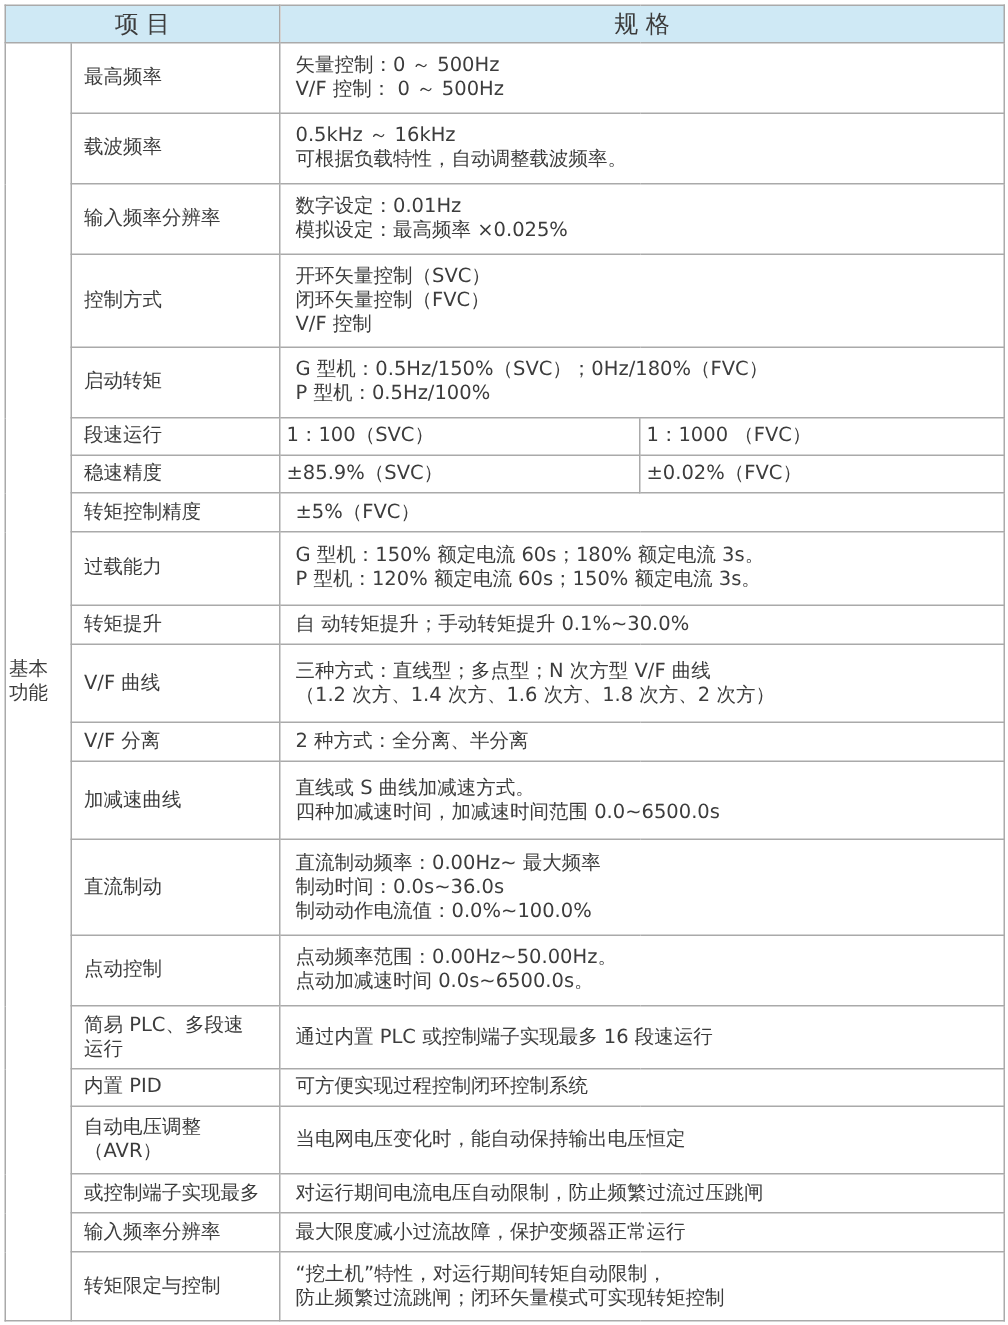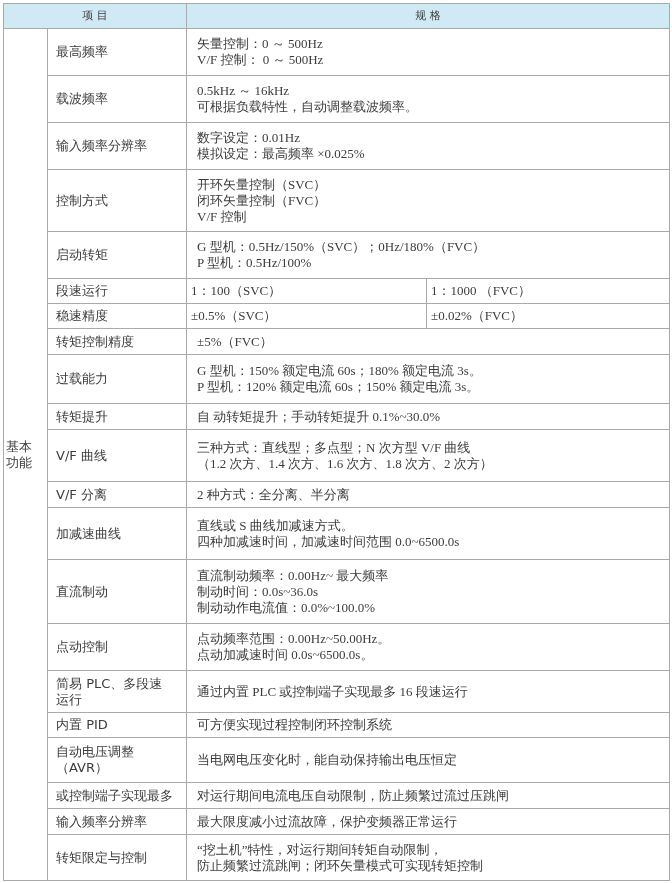--- a/index.html
+++ b/index.html
@@ -20,35 +20,34 @@
   td,th{
     border:1px solid #aaaaaa;
     vertical-align:middle;
     white-space:pre-line;
     overflow:hidden;
   }
   th.head{
     background:#cfe9f5;
     font-weight:normal;
     text-align:center;
-    font-size:11px;
+    font-size:16px;
     padding:4px 0;
   }
   td.group{
     text-align:left;
     padding:0 2px;
   }
   td.label{
     text-align:left;
     padding:2px 4px 2px 8px;
   }
   td.spec{
     text-align:left;
     padding:2px 6px 2px 10px;
-    font-family:Liberation Serif, serif;
   }
   td.spec.center{text-align:left;padding:2px 4px;}
   tr.h25{height:25px}
   tr.h26{height:26px}
   tr.h42{height:42px}
   tr.h45{height:45px}
   tr.h46{height:46px}
   tr.h47{height:47px}
   tr.h49{height:49px}
   tr.h52{height:52px}
@@ -107,21 +106,21 @@
   </tr>
 
   <tr class="h25">
     <td class="label">段速运行</td>
     <td class="spec center">1：100（SVC）</td>
     <td class="spec center">1：1000 （FVC）</td>
   </tr>
 
   <tr class="h25">
     <td class="label">稳速精度</td>
-    <td class="spec center">±0.5%（SVC）</td>
+    <td class="spec center">±85.9%（SVC）</td>
     <td class="spec center">±0.02%（FVC）</td>
   </tr>
 
   <tr class="h26">
     <td class="label">转矩控制精度</td>
     <td class="spec" colspan="2">±5%（FVC）</td>
   </tr>
 
   <tr class="h49">
     <td class="label">过载能力</td>

